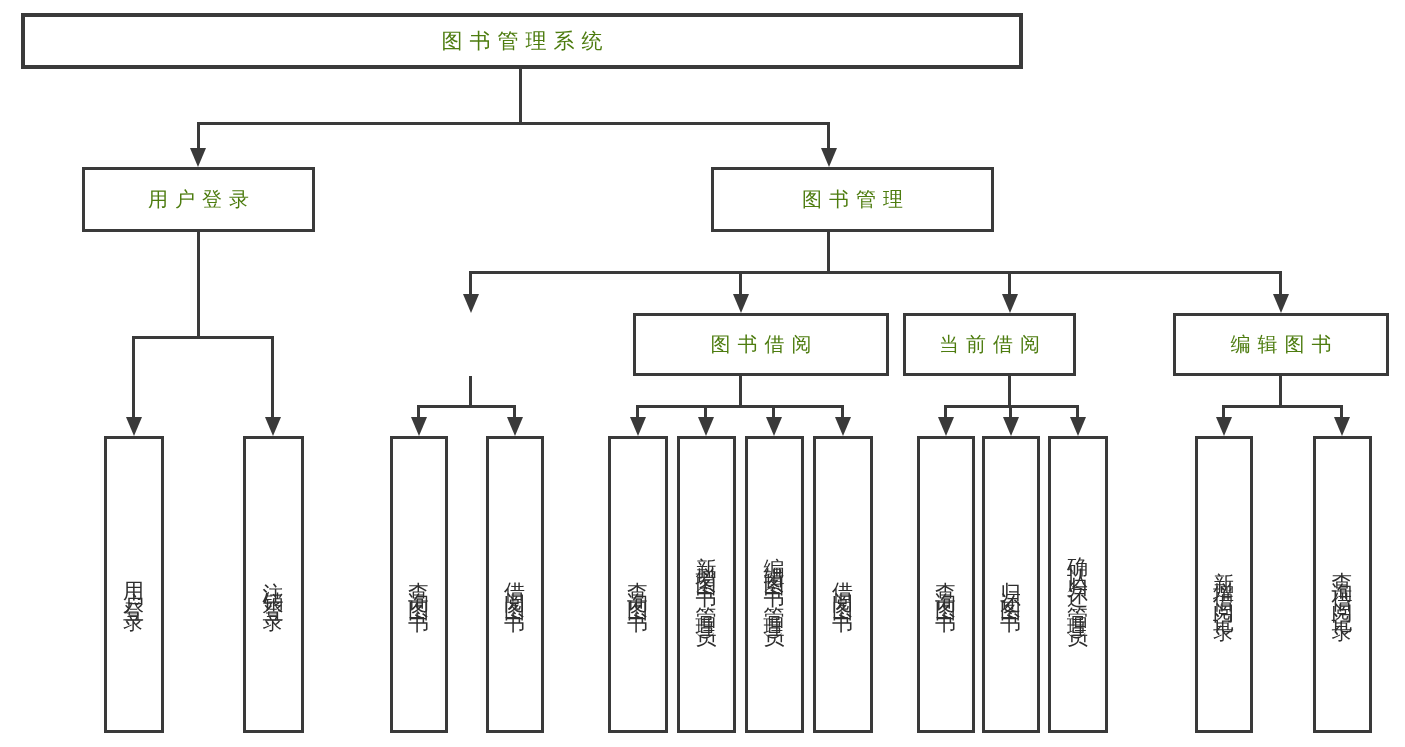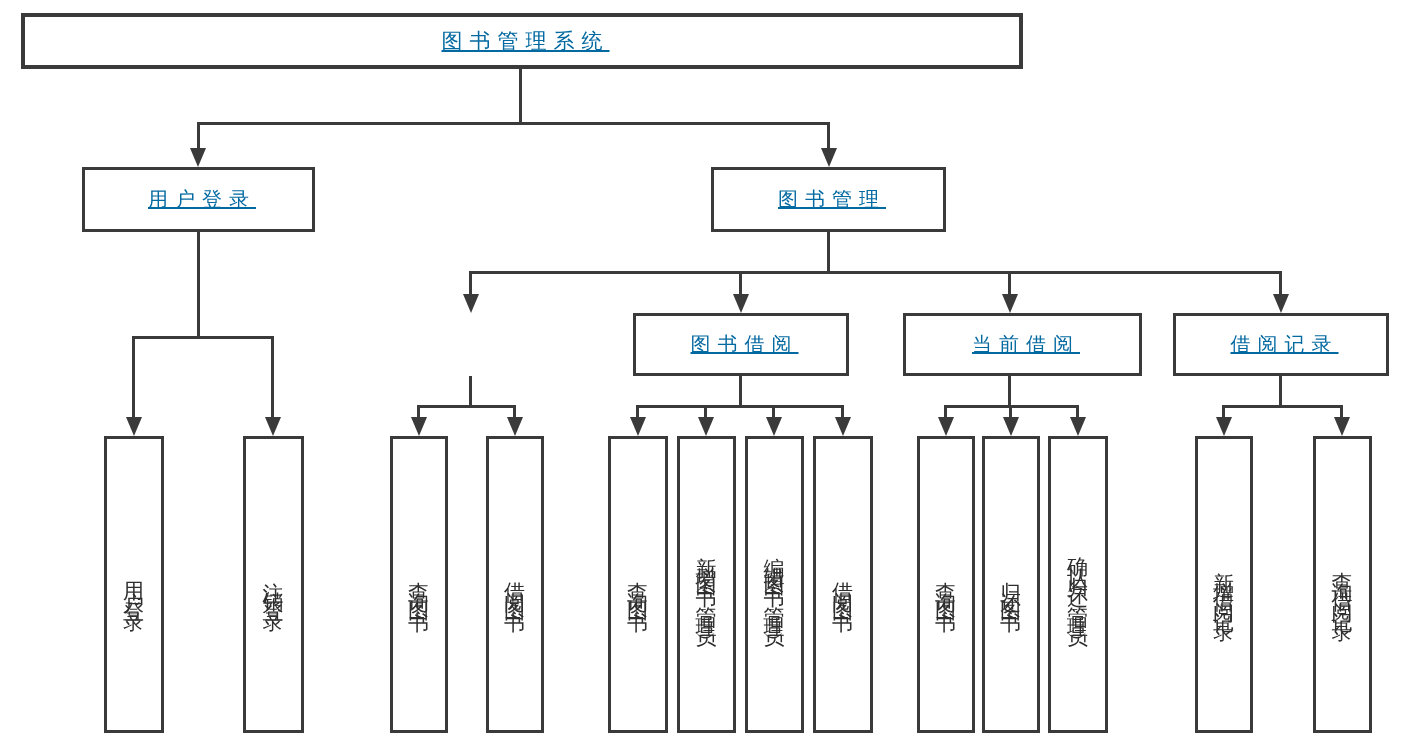--- a/index.html
+++ b/index.html
@@ -6,21 +6,21 @@
   #canvas{
     position:relative;width:1405px;height:747px;background:#ffffff;overflow:hidden;
     font-family:"Liberation Sans", sans-serif;
   }
   .box{
     position:absolute;box-sizing:border-box;background:#ffffff;
     border:3px solid #3a3a3a;display:flex;align-items:center;justify-content:center;
   }
   .box.root{border-width:4px;}
   .hlabel{
-    font-size:20px;color:#0369a1;letter-spacing:7px;text-indent:7px;white-space:nowrap;text-decoration:underline;
+    font-size:20px;color:#4d7c0f;letter-spacing:7px;text-indent:7px;white-space:nowrap;
   }
   .root .hlabel{font-size:21px;}
   .vlabel{
     writing-mode:vertical-rl;text-orientation:mixed;
     font-size:21px;color:#2e2e2e;letter-spacing:10px;line-height:1;white-space:nowrap;
   }
   .h,.v{position:absolute;background:#3a3a3a;}
   .h{height:3px;} .v{width:3px;}
   .arr{
     position:absolute;width:0;height:0;
@@ -45,21 +45,21 @@
   <div class="v" style="left:519px;top:69px;height:56px;"></div>
   <div class="h" style="left:197px;top:122px;width:633px;"></div>
   <div class="v" style="left:197px;top:122px;height:28px;"></div>
   <div class="v" style="left:827px;top:122px;height:28px;"></div>
   <div class="arr" style="left:190px;top:148px;"></div>
   <div class="arr" style="left:821px;top:148px;"></div>
 
   <div class="box" style="left:82px;top:167px;width:233px;height:65px;">
     <span class="hlabel">用户登录</span>
   </div>
-  <div class="box" style="left:711px;top:167px;width:235px;height:65px;">
+  <div class="box" style="left:711px;top:167px;width:283px;height:65px;">
     <span class="hlabel">图书管理</span>
   </div>
 
   <div class="v" style="left:197px;top:232px;height:107px;"></div>
   <div class="h" style="left:132px;top:336px;width:142px;"></div>
   <div class="v" style="left:132px;top:336px;height:82px;"></div>
   <div class="v" style="left:271px;top:336px;height:82px;"></div>
   <div class="arr" style="left:126px;top:417px;"></div>
   <div class="arr" style="left:265px;top:417px;"></div>
 
@@ -67,28 +67,28 @@
   <div class="h" style="left:469px;top:271px;width:813px;"></div>
   <div class="v" style="left:469px;top:271px;height:25px;"></div>
   <div class="v" style="left:739px;top:271px;height:25px;"></div>
   <div class="v" style="left:1008px;top:271px;height:25px;"></div>
   <div class="v" style="left:1279px;top:271px;height:25px;"></div>
   <div class="arr" style="left:463px;top:294px;"></div>
   <div class="arr" style="left:733px;top:294px;"></div>
   <div class="arr" style="left:1002px;top:294px;"></div>
   <div class="arr" style="left:1273px;top:294px;"></div>
 
-  <div class="box" style="left:633px;top:313px;width:216px;height:63px;">
+  <div class="box" style="left:633px;top:313px;width:256px;height:63px;">
     <span class="hlabel">图书借阅</span>
   </div>
-  <div class="box" style="left:903px;top:313px;width:239px;height:63px;text-align:center;">
+  <div class="box" style="left:903px;top:313px;width:173px;height:63px;text-align:center;">
     <span class="hlabel">当前借阅</span>
   </div>
   <div class="box" style="left:1173px;top:313px;width:216px;height:63px;">
-    <span class="hlabel">借阅记录</span>
+    <span class="hlabel">编辑图书</span>
   </div>
 
   <div class="v" style="left:469px;top:376px;height:32px;"></div>
   <div class="h" style="left:417px;top:405px;width:99px;"></div>
   <div class="v" style="left:417px;top:405px;height:16px;"></div>
   <div class="v" style="left:513px;top:405px;height:16px;"></div>
   <div class="arr" style="left:411px;top:417px;"></div>
   <div class="arr" style="left:507px;top:417px;"></div>
 
   <div class="v" style="left:739px;top:376px;height:32px;"></div>

